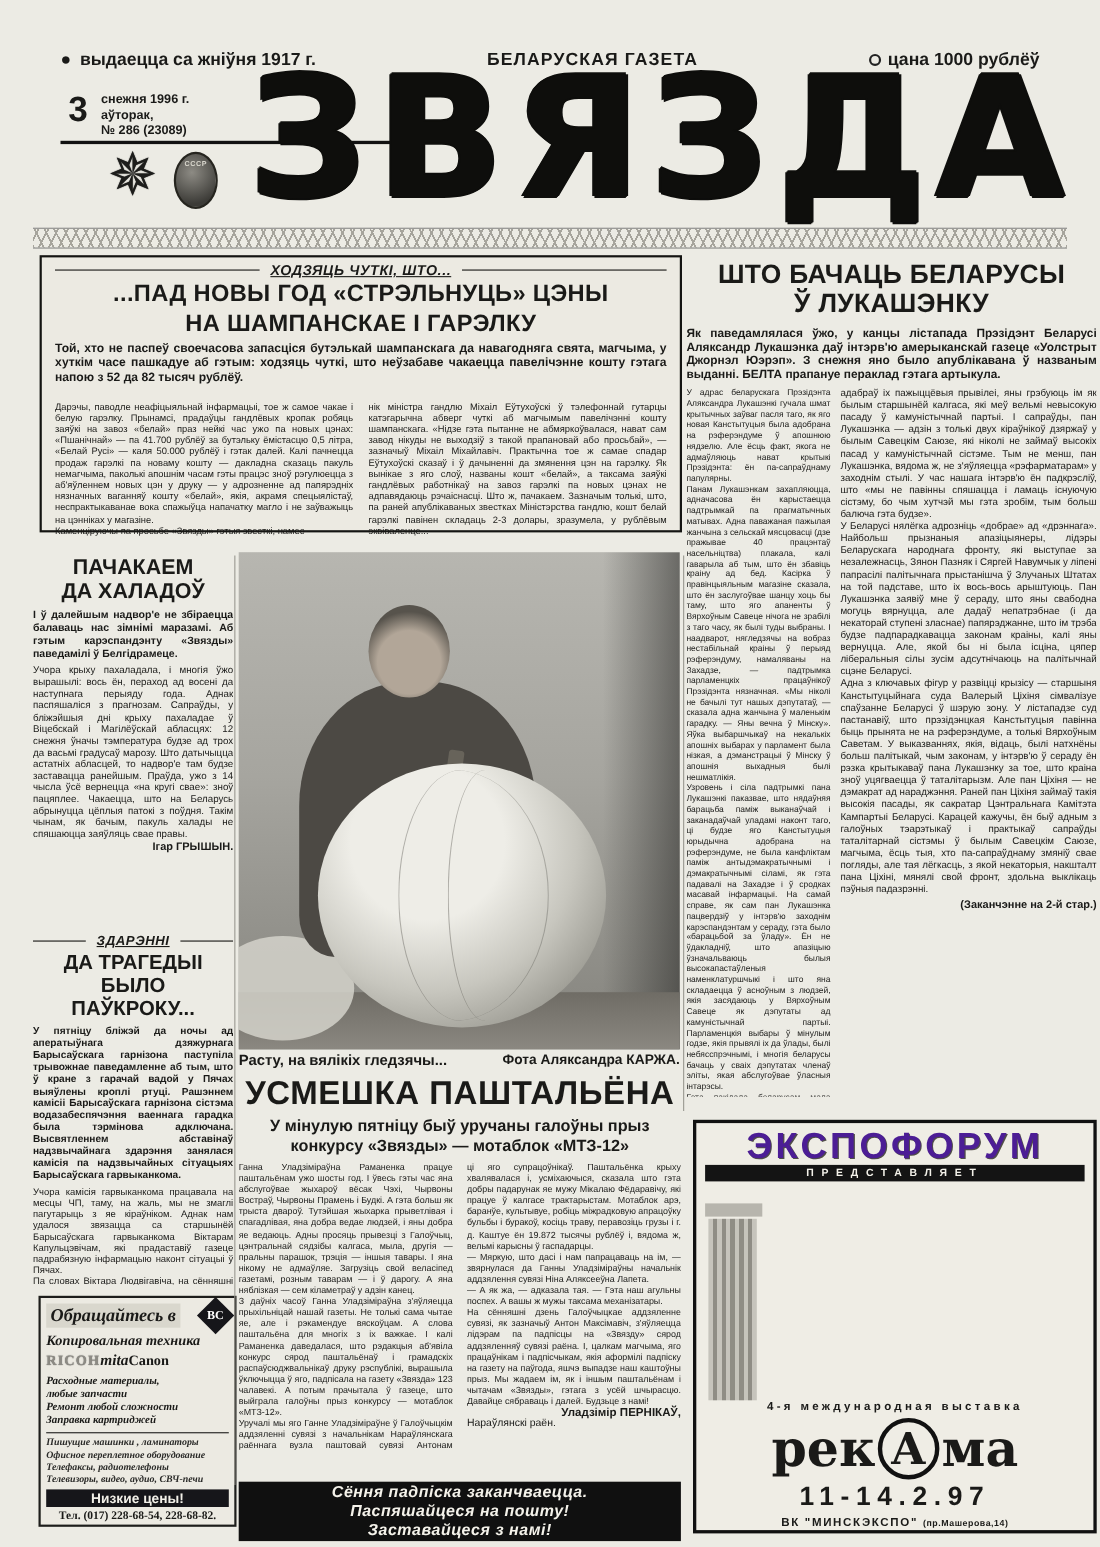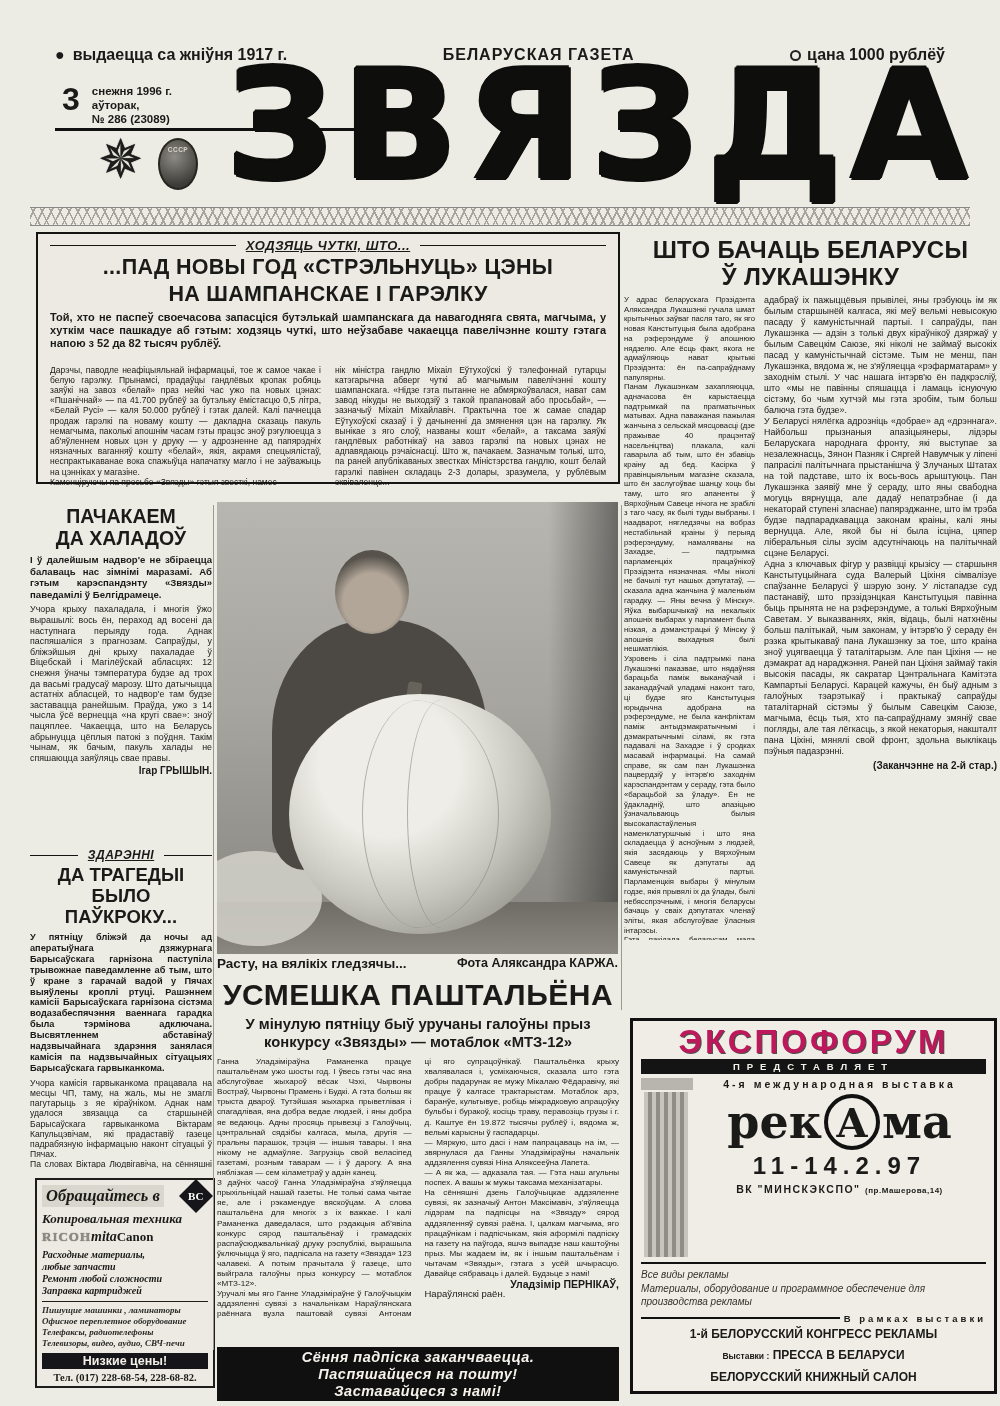--- a/index.html
+++ b/index.html
@@ -109,23 +109,23 @@
   .pm-by { text-align:right; font-size:10.5px; font-weight:bold; }
   .pm-by2 { font-size:9.5px; }
 
   
   .subban { top:1347px; left:217px; width:402px; height:54px; background:#101010; color:#f4f2ea;
             display:flex; flex-direction:column; justify-content:center; gap:1px;
             font-size:14.5px; font-weight:bold; font-style:italic; text-align:center; letter-spacing:.5px; }
 
   
   .expo { top:1018px; left:630px; width:367px; height:376px; border:3px solid #111; background:#efede5; padding:4px 8px; overflow:hidden; }
-  .ex-title { font-size:33px; font-weight:bold; letter-spacing:3px; color:#be185d; text-shadow:1px 1px 0 #504e48; line-height:34px; text-align:center; }
+  .ex-title { font-size:33px; font-weight:bold; letter-spacing:3px; color:#4c1d95; text-shadow:1px 1px 0 #504e48; line-height:34px; text-align:center; }
   .ex-presents { background:#141414; color:#f2f0e8; font-size:9.5px; letter-spacing:7px; text-align:center; padding:2px 0; font-weight:bold; }
-  .ex-row { display:flex; margin-top:4px; }
+  .ex-row { display:flex; margin-top:20px;flex-direction:column; }
   .ex-column-graphic { width:52px; }
   .ex-cap { height:12px; background:#b7b5ad; margin-bottom:2px; }
   .ex-shaft { height:165px; background:repeating-linear-gradient(90deg,#c6c4bc 0 4px,#8f8d85 4px 8px); width:44px; margin-left:3px; }
   .ex-main { flex:1; position:relative; }
   .ex-sub { font-size:10.5px; font-weight:bold; letter-spacing:3px; text-align:center; }
   .ex-reklama { display:flex; align-items:center; justify-content:center; margin-top:4px; font-family:"DejaVu Serif", serif; font-weight:bold; font-size:46px; }
   .ex-cirA { width:56px; height:56px; border:4px solid #111; border-radius:50%; display:flex; align-items:center; justify-content:center; font-size:40px; margin:0 2px; }
   .ex-dates { font-size:24px; font-weight:bold; letter-spacing:6px; text-align:center; margin-top:2px; }
   .ex-venue { font-size:10.5px; font-weight:bold; letter-spacing:1.5px; text-align:center; margin-top:3px; }
   .ex-venue small { font-size:8px; letter-spacing:.5px; }
@@ -182,20 +182,21 @@
     <div>
       <span class="just pre" style="display:block;">нік міністра гандлю Міхаіл Еўтухоўскі ў тэлефоннай гутарцы катэгарычна абверг чуткі аб магчымым павелічэнні кошту шампанскага. «Нідзе гэта пытанне не абмяркоўвалася, нават сам завод нікуды не выходзіў з такой прапановай або просьбай», — зазначыў Міхаіл Міхайлавіч. Практычна тое ж самае спадар Еўтухоўскі сказаў і ў дачыненні да змянення цэн на гарэлку. Як вынікае з яго слоў, названы кошт «белай», а таксама заяўкі гандлёвых работнікаў на завоз гарэлкі па новых цэнах не адпавядаюць рэчаіснасці. Што ж, пачакаем. Зазначым толькі, што, па раней апублікаваных звестках Міністэрства гандлю, кошт белай гарэлкі павінен складаць 2-3 долары, зразумела, у рублёвым эквіваленце...</span>
       <div class="rumor-by">Сяргей РАСОЛЬКА.</div>
     </div>
   </div>
 </div>
 
 <div class="abs luka">
   <div class="luka-h ctr">ШТО БАЧАЦЬ БЕЛАРУСЫ</div>
   <div class="luka-h ctr">Ў ЛУКАШЭНКУ</div>
+  <div class="luka-lead just">Як паведамлялася ўжо, у канцы лістапада Прэзідэнт Беларусі Аляксандр Лукашэнка даў інтэрв'ю амерыканскай газеце «Уолстрыт Джорнэл Юэрэп». З снежня яно было апублікавана ў названым выданні. БЕЛТА прапануе пераклад гэтага артыкула.</div>
   <div class="luka-body">
     <div class="luka-c1 just pre">У адрас беларускага Прэзідэнта Аляксандра Лукашэнкі гучала шмат крытычных заўваг пасля таго, як яго новая Канстытуцыя была адобрана на рэферэндуме ў апошнюю нядзелю. Але ёсць факт, якога не адмаўляюць нават крытыкі Прэзідэнта: ён па-сапраўднаму папулярны.
 Панам Лукашэнкам захапляюцца, адначасова ён карыстаецца падтрымкай па прагматычных матывах. Адна паважаная пажылая жанчына з сельскай мясцовасці (дзе пражывае 40 працэнтаў насельніцтва) плакала, калі гаварыла аб тым, што ён збавіць краіну ад бед. Касірка ў правінцыяльным магазіне сказала, што ён заслугоўвае шанцу хоць бы таму, што яго апаненты ў Вярхоўным Савеце нічога не зрабілі з таго часу, як былі туды выбраны. І наадварот, нягледзячы на вобраз нестабільнай краіны ў перыяд рэферэндуму, намаляваны на Захадзе, — падтрымка парламенцкіх працаўнікоў Прэзідэнта нязначная. «Мы ніколі не бачылі тут нашых дэпутатаў, — сказала адна жанчына ў маленькім гарадку. — Яны вечна ў Мінску». Яўка выбаршчыкаў на некалькіх апошніх выбарах у парламент была нізкая, а дэманстрацыі ў Мінску ў апошнія выхадныя былі нешматлікія.
 Узровень і сіла падтрымкі пана Лукашэнкі паказвае, што нядаўняя барацьба паміж выканаўчай і заканадаўчай уладамі наконт таго, ці будзе яго Канстытуцыя юрыдычна адобрана на рэферэндуме, не была канфліктам паміж антыдэмакратычнымі і дэмакратычнымі сіламі, як гэта падавалі на Захадзе і ў сродках масавай інфармацыі. На самай справе, як сам пан Лукашэнка пацвердзіў у інтэрв'ю заходнім карэспандэнтам у сераду, гэта было «барацьбой за ўладу». Ён не ўдакладніў, што апазіцыю ўзначальваюць былыя высокапастаўленыя наменклатуршчыкі і што яна складаецца ў асноўным з людзей, якія засядаюць у Вярхоўным Савеце як дэпутаты ад камуністычнай партыі. Парламенцкія выбары ў мінулым годзе, якія прывялі іх да ўлады, былі небясспрэчнымі, і многія беларусы бачаць у сваіх дэпутатах членаў эліты, якая абслугоўвае ўласныя інтарэсы.
 Гэта пакідала беларусам мала выбару. Апанентаў Лукашэнкі з радоў гэтай эліты абурае, што ён</div>
     <div class="luka-c2">
       <span class="just pre" style="display:block;">адабраў іх пажыццёвыя прывілеі, яны грэбуюць ім як былым старшынёй калгаса, які меў вельмі невысокую пасаду ў камуністычнай партыі. І сапраўды, пан Лукашэнка — адзін з толькі двух кіраўнікоў дзяржаў у былым Савецкім Саюзе, які ніколі не займаў высокіх пасад у камуністычнай сістэме. Тым не менш, пан Лукашэнка, вядома ж, не з'яўляецца «рэфарматарам» у заходнім стылі. У час нашага інтэрв'ю ён падкрэсліў, што «мы не павінны спяшацца і ламаць існуючую сістэму, бо чым хутчэй мы гэта зробім, тым больш балюча гэта будзе».
 У Беларусі нялёгка адрозніць «добрае» ад «дрэннага». Найбольш прызнаныя апазіцыянеры, лідэры Беларускага народнага фронту, які выступае за незалежнасць, Зянон Пазняк і Сяргей Навумчык у ліпені папрасілі палітычнага прыстанішча ў Злучаных Штатах на той падставе, што іх вось-вось арыштуюць. Пан Лукашэнка заявіў мне ў сераду, што яны свабодна могуць вярнуцца, але дадаў непатрэбнае (і да некаторай ступені зласнае) папярэджанне, што ім трэба будзе падпарадкавацца законам краіны, калі яны вернуцца. Але, якой бы ні была ісціна, цяпер ліберальныя сілы зусім адсутнічаюць на палітычнай сцэне Беларусі.
 Адна з ключавых фігур у развіцці крызісу — старшыня Канстытуцыйнага суда Валерый Ціхіня сімвалізуе спаўзанне Беларусі ў шэрую зону. У лістападзе суд пастанавіў, што прэзідэнцкая Канстытуцыя павінна быць прынята не на рэферэндуме, а толькі Вярхоўным Саветам. У выказваннях, якія, відаць, былі натхнёны больш палітыкай, чым законам, у інтэрв'ю ў сераду ён рэзка крытыкаваў пана Лукашэнку за тое, што краіна зноў уцягваецца ў таталітарызм. Але пан Ціхіня — не дэмакрат ад нараджэння. Раней пан Ціхіня займаў такія высокія пасады, як сакратар Цэнтральнага Камітэта Кампартыі Беларусі. Карацей кажучы, ён быў адным з галоўных тэарэтыкаў і практыкаў сапраўды таталітарнай сістэмы ў былым Савецкім Саюзе, магчыма, ёсць тыя, хто па-сапраўднаму змяніў свае погляды, але тая лёгкасць, з якой некаторыя, накшталт пана Ціхіні, мянялі свой фронт, здольна выклікаць пэўныя падазрэнні.</span>
       <div class="luka-cont">(Заканчэнне на 2-й стар.)</div>

